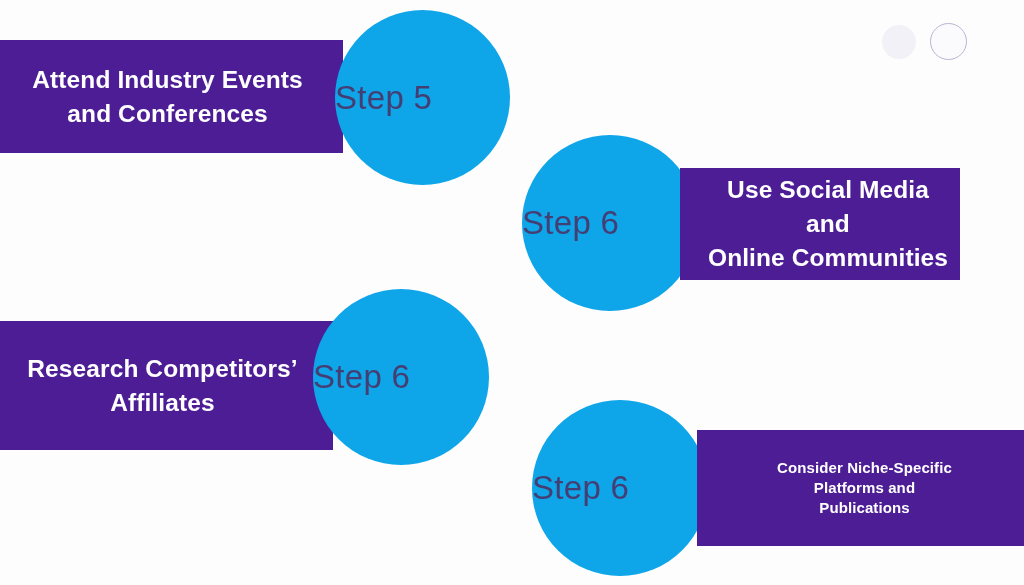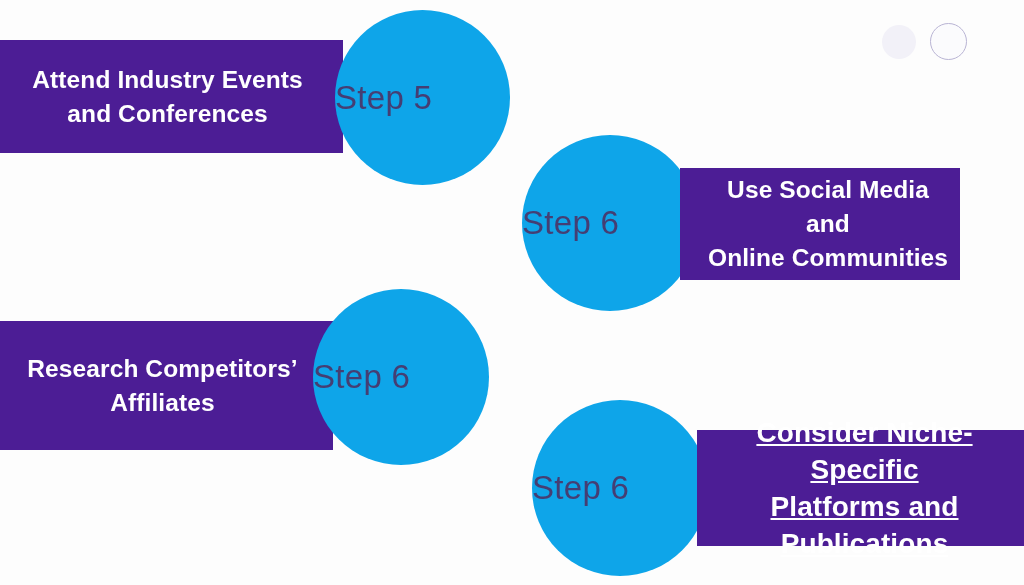--- a/index.html
+++ b/index.html
@@ -143,23 +143,22 @@
     height: 176px;
   }
   #row-step8 .bar {
     left: 697px;
     top: 430px;
     width: 327px;
     height: 116px;
   }
   #row-step8 .bar .bar-label {
     padding-left: 18px;
-    font-size: 28px;
+    font-size: 15px;
     line-height: 1.33;
-    text-decoration: underline;
   }
 </style>
 </head>
 <body>
 
 <div id="stage">
 
   <div class="deco deco-filled"></div>
   <div class="deco deco-outline"></div>
 

